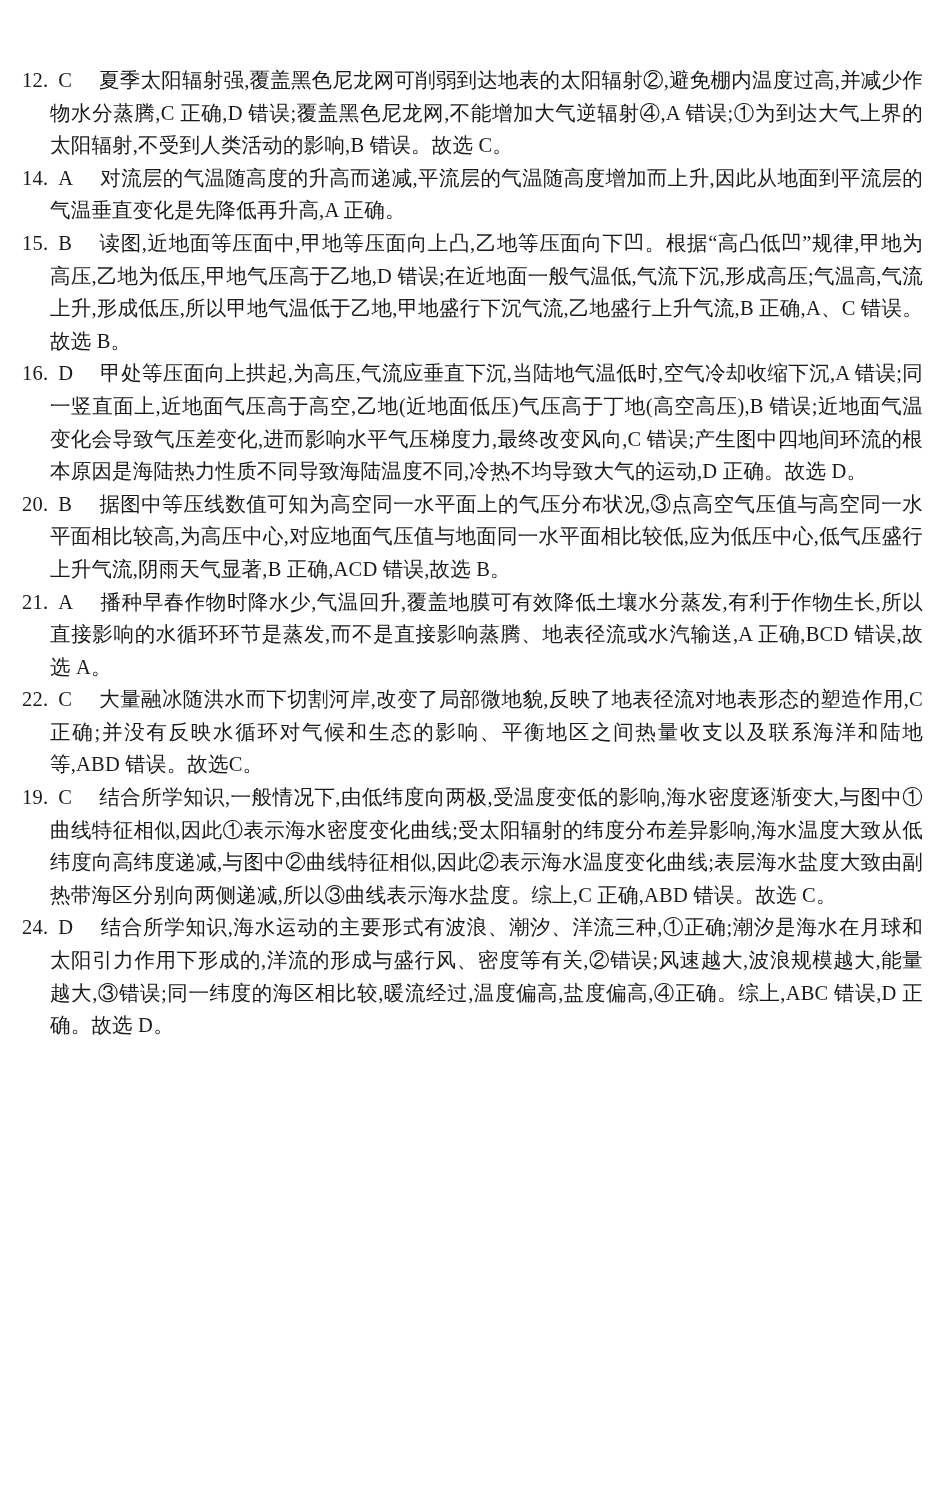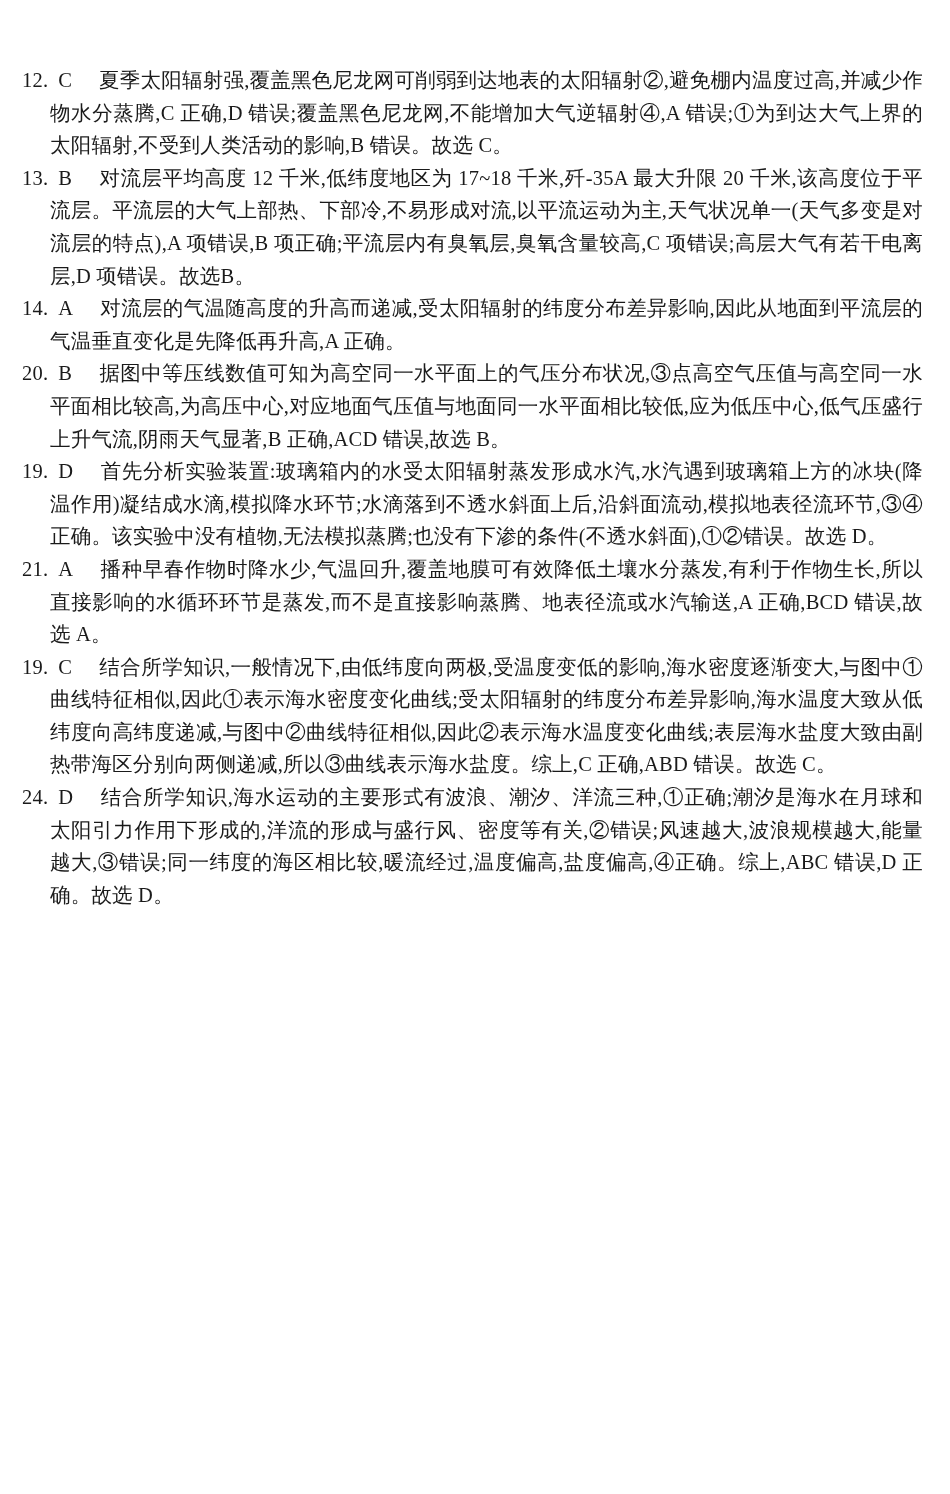--- a/index.html
+++ b/index.html
@@ -42,33 +42,34 @@
     
   }
 </style>
 </head>
 <body style="color: rgb(26, 26, 26); background: rgb(255, 255, 255);">
 
 <div class="page">
   <div class="answer-list" id="answer-list">
   <p class="item"><span class="num">12.</span><span class="letter">C</span><span class="exp">夏季太阳辐射强,覆盖黑色尼龙网可削弱到达地表的太阳辐射②,避免棚内温度过高,并减少作物水分蒸腾,C 正确,D 错误;覆盖黑色尼龙网,不能增加大气逆辐射④,A 错误;①为到达大气上界的太阳辐射,不受到人类活动的影响,B 错误。故选 C。</span></p>
 
-  <p class="item"><span class="num">13.</span><span class="letter">B</span><span class="exp">对流层平均高度 12 千米,低纬度地区为 17~18 千米,歼-35A 最大升限 20 千米,该高度位于平流层。平流层的大气上部热、下部冷,不易形成对流,以平流运动为主,天气状况单一(天气多变是对流层的特点),A 项错误,B 项正确;平流层内有臭氧层,臭氧含量较高,C 项错误;高层大气有若干电离层,D 项错误。故选B。</span></p>
 
-  <p class="item"><span class="num">14.</span><span class="letter">A</span><span class="exp">对流层的气温随高度的升高而递减,受太阳辐射的纬度分布差异影响,因此从地面到平流层的气温垂直变化是先降低再升高,A 正确。</span></p>
+  <p class="item"><span class="num">14.</span><span class="letter">A</span><span class="exp">对流层的气温随高度的升高而递减,平流层的气温随高度增加而上升,因此从地面到平流层的气温垂直变化是先降低再升高,A 正确。</span></p>
 
+  <p class="item"><span class="num">15.</span><span class="letter">B</span><span class="exp">读图,近地面等压面中,甲地等压面向上凸,乙地等压面向下凹。根据“高凸低凹”规律,甲地为高压,乙地为低压,甲地气压高于乙地,D 错误;在近地面一般气温低,气流下沉,形成高压;气温高,气流上升,形成低压,所以甲地气温低于乙地,甲地盛行下沉气流,乙地盛行上升气流,B 正确,A、C 错误。故选 B。</span></p>
 
+  <p class="item"><span class="num">16.</span><span class="letter">D</span><span class="exp">甲处等压面向上拱起,为高压,气流应垂直下沉,当陆地气温低时,空气冷却收缩下沉,A 错误;同一竖直面上,近地面气压高于高空,乙地(近地面低压)气压高于丁地(高空高压),B 错误;近地面气温变化会导致气压差变化,进而影响水平气压梯度力,最终改变风向,C 错误;产生图中四地间环流的根本原因是海陆热力性质不同导致海陆温度不同,冷热不均导致大气的运动,D 正确。故选 D。</span></p>
 
 
   <p class="item"><span class="num">20.</span><span class="letter">B</span><span class="exp">据图中等压线数值可知为高空同一水平面上的气压分布状况,③点高空气压值与高空同一水平面相比较高,为高压中心,对应地面气压值与地面同一水平面相比较低,应为低压中心,低气压盛行上升气流,阴雨天气显著,B 正确,ACD 错误,故选 B。</span></p>
 
-  <p class="item"><span class="num">19.</span><span class="letter">D</span><span class="exp">首先分析实验装置:玻璃箱内的水受太阳辐射蒸发形成水汽,水汽遇到玻璃箱上方的冰块(降温作用)凝结成水滴,模拟降水环节;水滴落到不透水斜面上后,沿斜面流动,模拟地表径流环节,③④正确。该实验中没有植物,无法模拟蒸腾;也没有下渗的条件(不透水斜面),①②错误。故选 D。</span></p>
 
 
   <p class="item"><span class="num">21.</span><span class="letter">A</span><span class="exp">播种早春作物时降水少,气温回升,覆盖地膜可有效降低土壤水分蒸发,有利于作物生长,所以直接影响的水循环环节是蒸发,而不是直接影响蒸腾、地表径流或水汽输送,A 正确,BCD 错误,故选 A。</span></p>
 
+  <p class="item"><span class="num">22.</span><span class="letter">C</span><span class="exp">大量融冰随洪水而下切割河岸,改变了局部微地貌,反映了地表径流对地表形态的塑造作用,C 正确;并没有反映水循环对气候和生态的影响、平衡地区之间热量收支以及联系海洋和陆地等,ABD 错误。故选C。</span></p>
 
   <p class="item"><span class="num">19.</span><span class="letter">C</span><span class="exp">结合所学知识,一般情况下,由低纬度向两极,受温度变低的影响,海水密度逐渐变大,与图中①曲线特征相似,因此①表示海水密度变化曲线;受太阳辐射的纬度分布差异影响,海水温度大致从低纬度向高纬度递减,与图中②曲线特征相似,因此②表示海水温度变化曲线;表层海水盐度大致由副热带海区分别向两侧递减,所以③曲线表示海水盐度。综上,C 正确,ABD 错误。故选 C。</span></p>
 
   <p class="item"><span class="num">24.</span><span class="letter">D</span><span class="exp">结合所学知识,海水运动的主要形式有波浪、潮汐、洋流三种,①正确;潮汐是海水在月球和太阳引力作用下形成的,洋流的形成与盛行风、密度等有关,②错误;风速越大,波浪规模越大,能量越大,③错误;同一纬度的海区相比较,暖流经过,温度偏高,盐度偏高,④正确。综上,ABC 错误,D 正确。故选 D。</span></p>
 
 </div>
 </div>
 
 </body></html>

